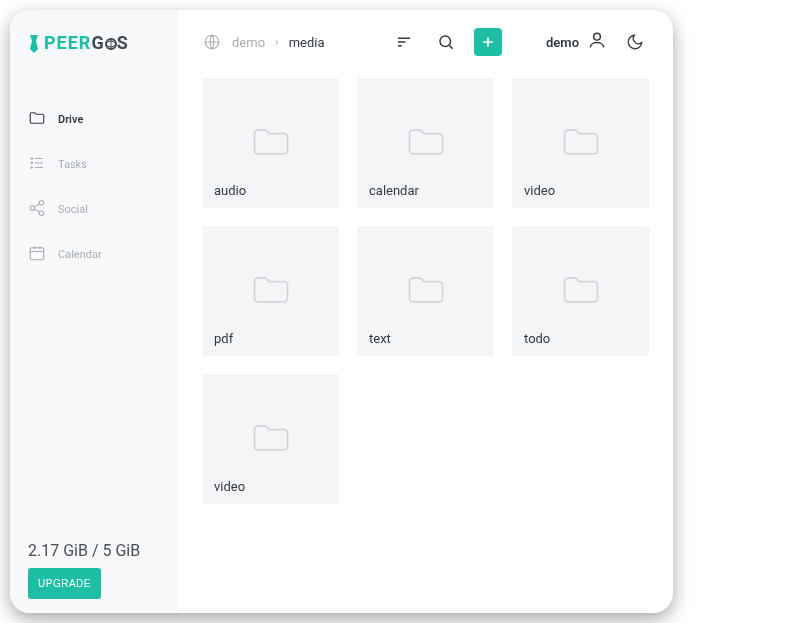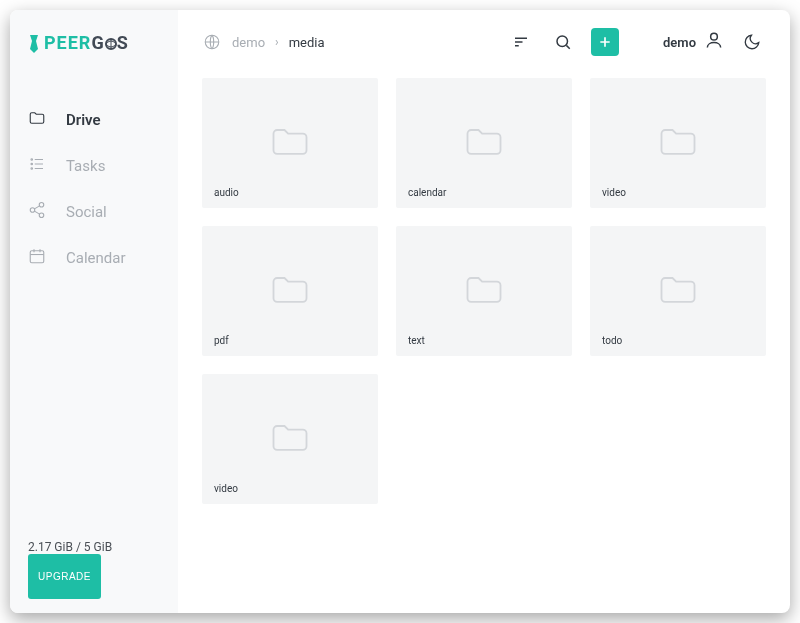--- a/index.html
+++ b/index.html
@@ -4,25 +4,25 @@
 <style>
   * { box-sizing: border-box; margin: 0; padding: 0; }
   body {
     font-family: -apple-system, BlinkMacSystemFont, "Segoe UI", Roboto, Helvetica, Arial, sans-serif;
     background: #fff;
     width: 800px;
     height: 623px;
     overflow: hidden;
   }
   .frame {
-    width: 780px;
+    width: 663px;
     height: 603px;
     margin: 10px;
     background: #fff;
-    border-radius: 8px;
+    border-radius: 20px;
     box-shadow: 0 6px 18px rgba(0,0,0,0.35);
     position: relative;
     overflow: hidden;
     display: flex;
   }
   
   .sidebar {
     width: 168px;
     background: #f8f9fa;
     display: flex;
@@ -49,49 +49,50 @@
     display: inline-block;
   }
   .nav {
     margin-top: 20px;
     display: flex;
     flex-direction: column;
   }
   .nav-item {
     display: flex;
     align-items: center;
-    gap: 20px;
+    gap: 12px;
     padding: 12px 18px;
     color: #a8adb3;
-    font-size: 15px;
+    font-size: 11px;
     cursor: pointer;
   }
   .nav-item.active {
     color: #333a42;
     font-weight: 600;
   }
   .nav-item.active svg { stroke: #333a42; }
   .nav-item svg { stroke: #a8adb3; }
   .sidebar-footer {
     position: absolute;
     bottom: 14px;
     left: 18px;
     right: 18px;
   }
   .storage-text {
-    font-size: 12px;
+    font-size: 16px;
     color: #4a4f55;
+    margin-bottom: 8px;
   }
   .upgrade-btn {
     background: #1ebea5;
     color: #fff;
     border: none;
     font-size: 10px;
     letter-spacing: 0.5px;
-    padding: 17px 10px;
+    padding: 10px 10px;
     border-radius: 3px;
     cursor: pointer;
   }
   
   .main {
     flex: 1;
     display: flex;
     flex-direction: column;
   }
   .topbar {
@@ -166,21 +167,21 @@
     justify-content: center;
     align-items: center;
   }
   .folder-card .folder-icon {
     color: #d3d6da;
   }
   .folder-card .folder-label {
     position: absolute;
     bottom: 10px;
     left: 12px;
-    font-size: 10px;
+    font-size: 13px;
     color: #333a42;
   }
 </style>
 </head>
 <body>
 
 <div class="frame">
 
   <aside class="sidebar">
     <div class="logo-wrap">

